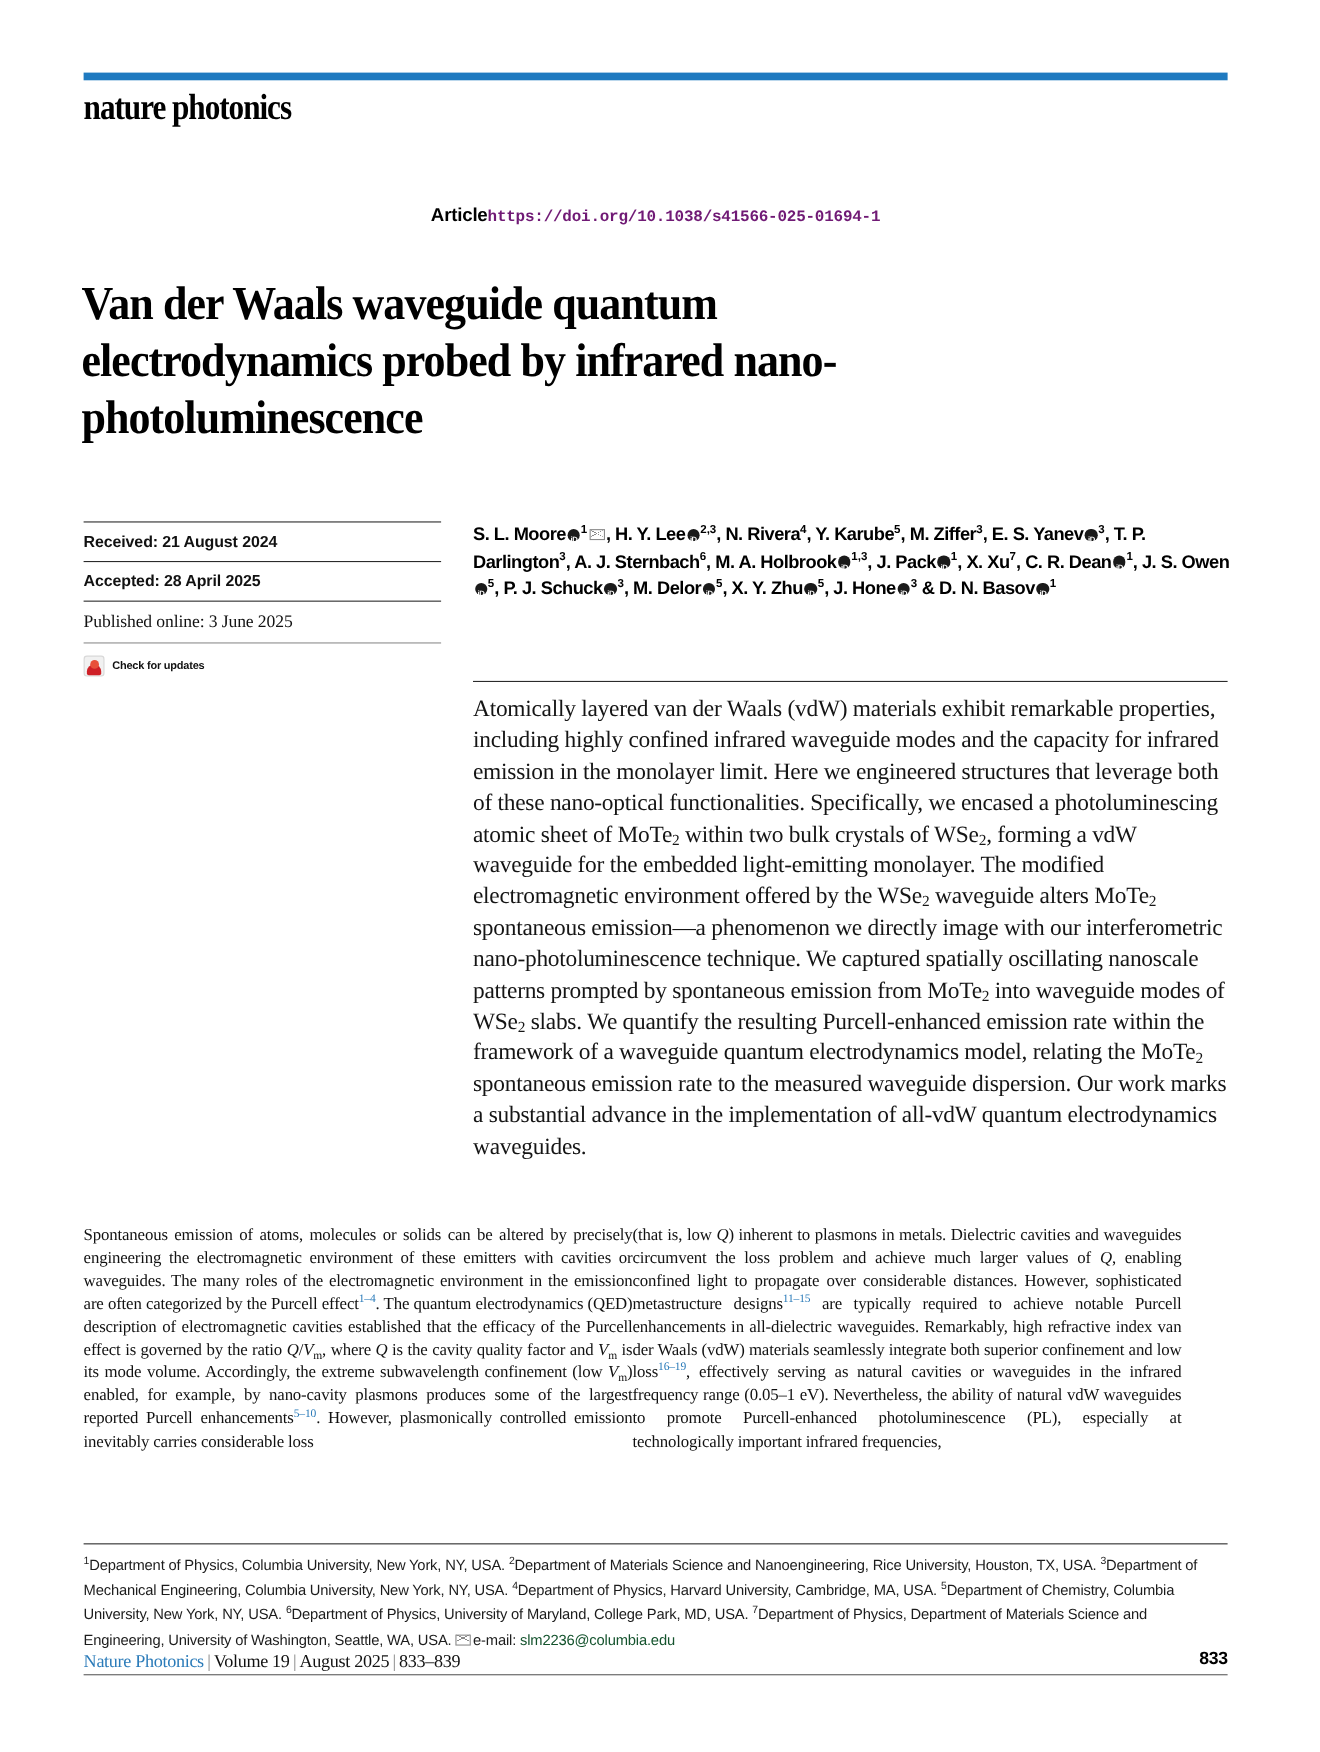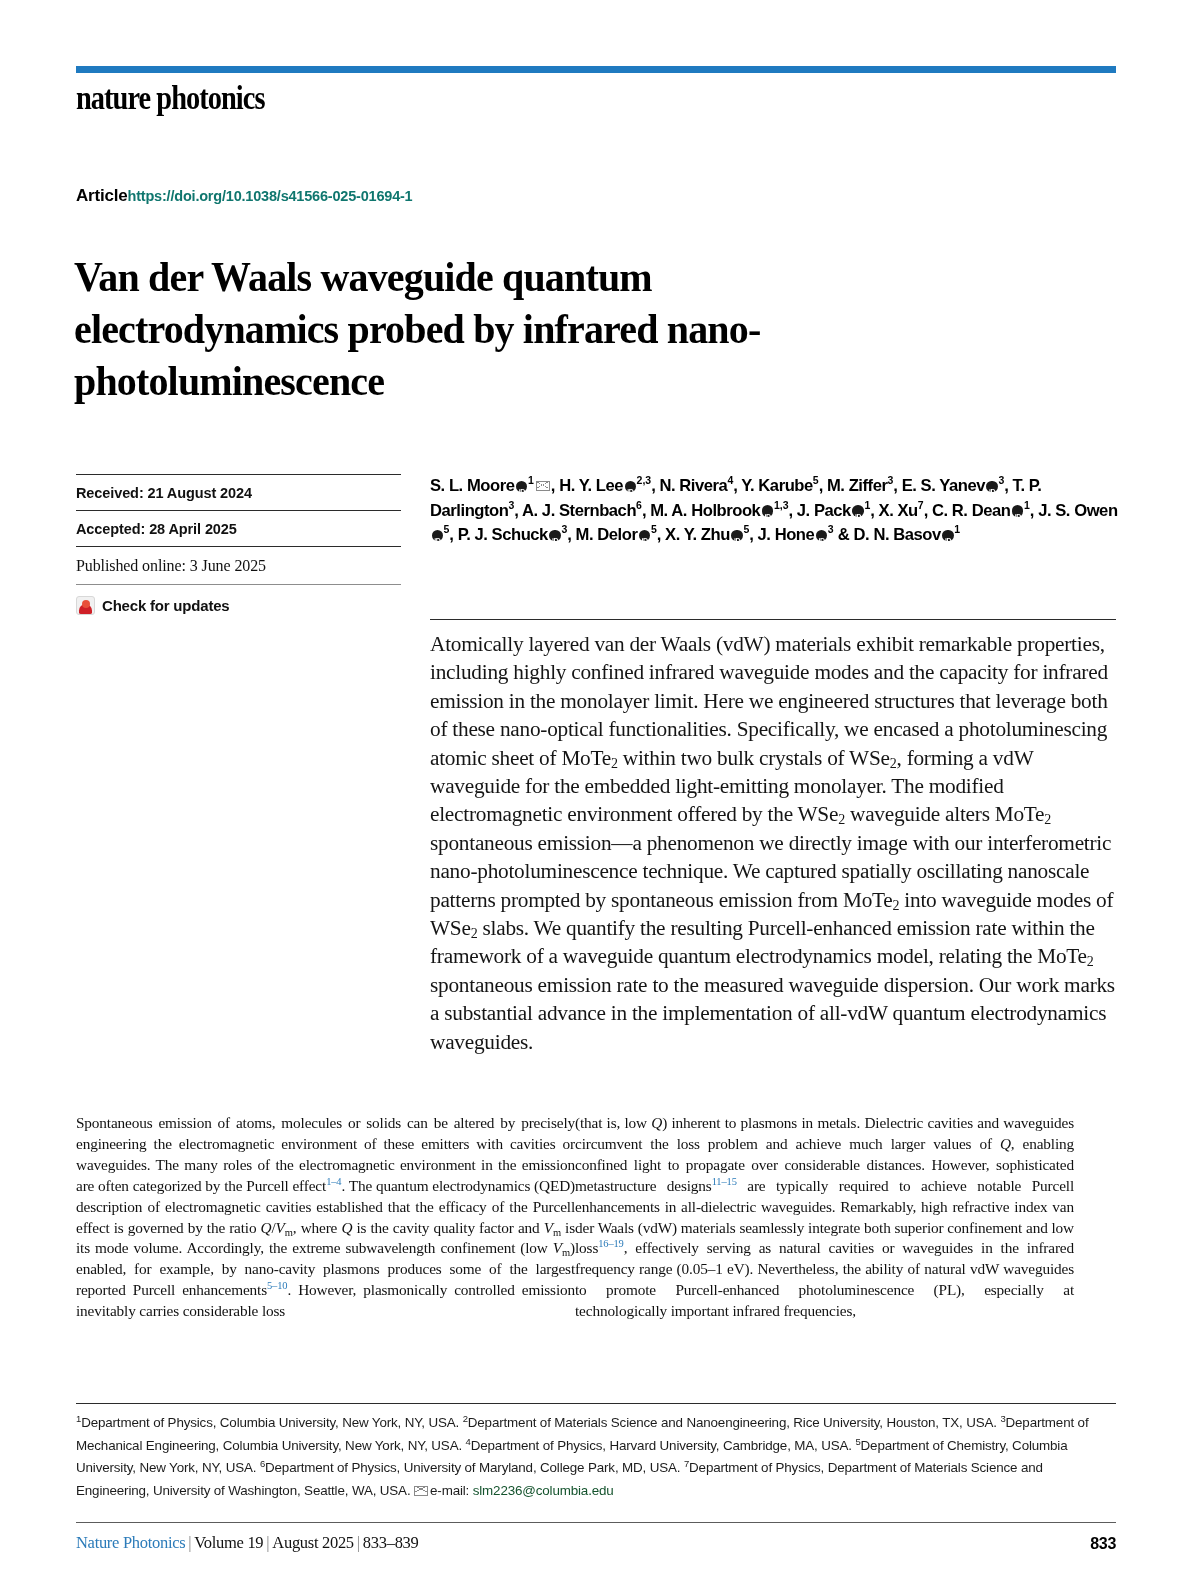--- a/index.html
+++ b/index.html
@@ -45,35 +45,35 @@
     white-space: nowrap;
   }
 
   
   .article-row {
     position: absolute;
     left: 76px;
     top: 186px;
     width: 1040px;
     display: flex;
-    justify-content: flex-start;
+    justify-content: center;
     align-items: baseline;
   }
   .article-label {
     font-family: "Liberation Sans", sans-serif;
     font-weight: 700;
     font-size: 17px;
     letter-spacing: -0.2px;
     color: #000;
   }
   .doi-link {
-    font-family: Liberation Sans, sans-serif;
+    font-family: Liberation Mono, monospace;
     font-weight: 700;
     font-size: 14.5px;
-    color: #0f766e;
+    color: #701a75;
     text-decoration: none;
     letter-spacing: -0.2px;
   }
 
   
   .title {
     position: absolute;
     left: 74px;
     top: 222px;
     width: 900px;
@@ -139,21 +139,21 @@
   .check-badge::after {
     content: "";
     position: absolute;
     left: 4.5px; top: 2.5px;
     width: 8px; height: 8px;
     border-radius: 50%;
     background: #e8503a;
   }
   .check-label {
     font-family: "Liberation Sans", sans-serif;
-    font-size: 15px;
+    font-size: 10px;
     font-weight: 700;
     color: #111;
     letter-spacing: -0.2px;
   }
 
   
   .authors {
     position: absolute;
     left: 430px;
     top: 474px;
@@ -328,25 +328,25 @@
     position: absolute;
     left: 76px;
     top: 1522px;
     width: 1040px;
     height: 1px;
     background: #5c5c5c;
   }
   .footer {
     position: absolute;
     left: 76px;
-    top: 1533px;
+    top: 1500px;
     width: 1040px;
     display: flex;
     justify-content: space-between;
-    align-items: flex-end;
+    align-items: flex-start;
     font-family: "Liberation Serif", serif;
     font-size: 16.5px;
     letter-spacing: -0.3px;
     gap: 16px;
   }
   .footer-left { color: #111; }
   .footer-left .journal { color: #2b7bb9; }
   .footer-left .sep { color: #888; margin: 0 3px; }
   .footer-page {
     font-family: "Liberation Sans", sans-serif;

